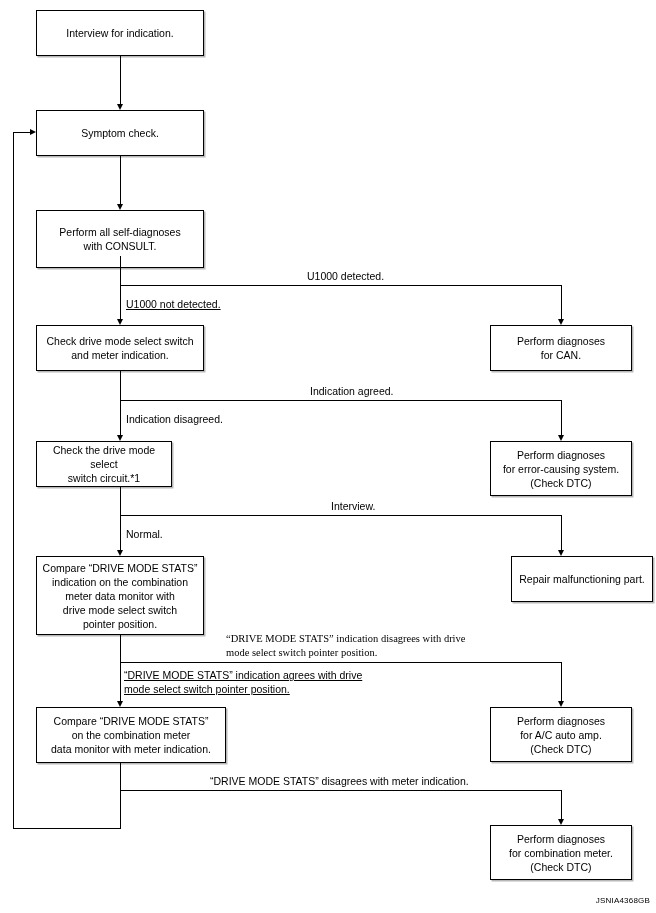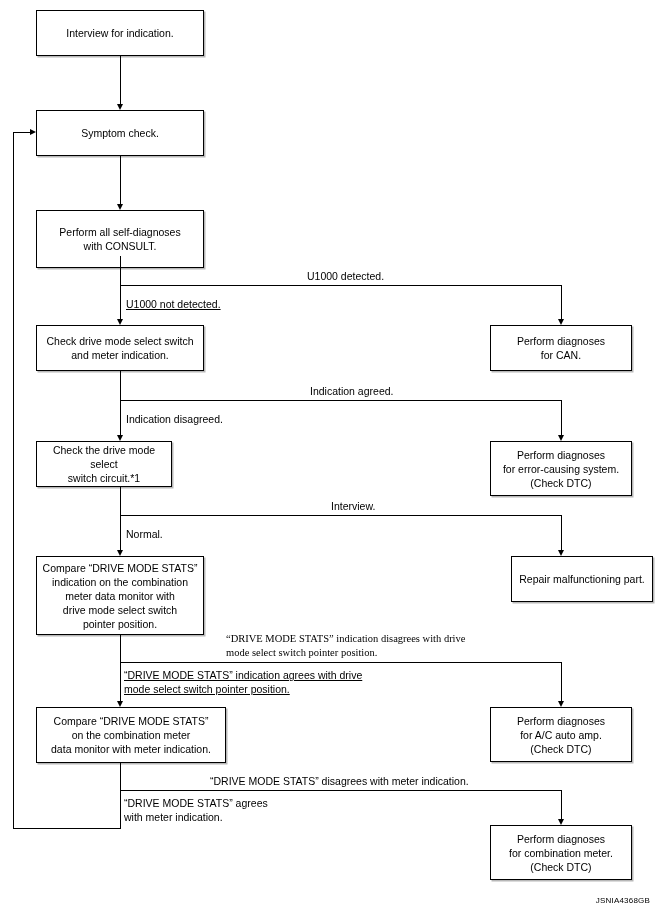--- a/index.html
+++ b/index.html
@@ -168,18 +168,16 @@
   <div class="ln v" style="left:120px; top:763px; height:65px;"></div>
   <div class="ln h" style="left:13px; top:828px; width:108px;"></div>
   <div class="ln v" style="left:13px; top:132px; height:697px;"></div>
   <div class="ln h" style="left:13px; top:132px; width:17px;"></div>
   <div class="arrow-right" style="left:30px; top:129px;"></div>
 
   <div class="ln h" style="left:120px; top:790px; width:441px;"></div>
   <div class="ln v" style="left:561px; top:790px; height:29px;"></div>
   <div class="arrow-down" style="left:557.5px; top:819px;"></div>
   <div class="edge-label center" style="left:210px; top:774px; width:348px; text-align:left;">“DRIVE MODE STATS” disagrees with meter indication.</div>
-  <div class="edge-label" style="left:124px; top:796px; width:300px;">“DRIVE MODE STATS” agrees
-with meter indication.</div>
 
   <div id="figure-code">JSNIA4368GB</div>
 
 </div>
 
 </body></html>

